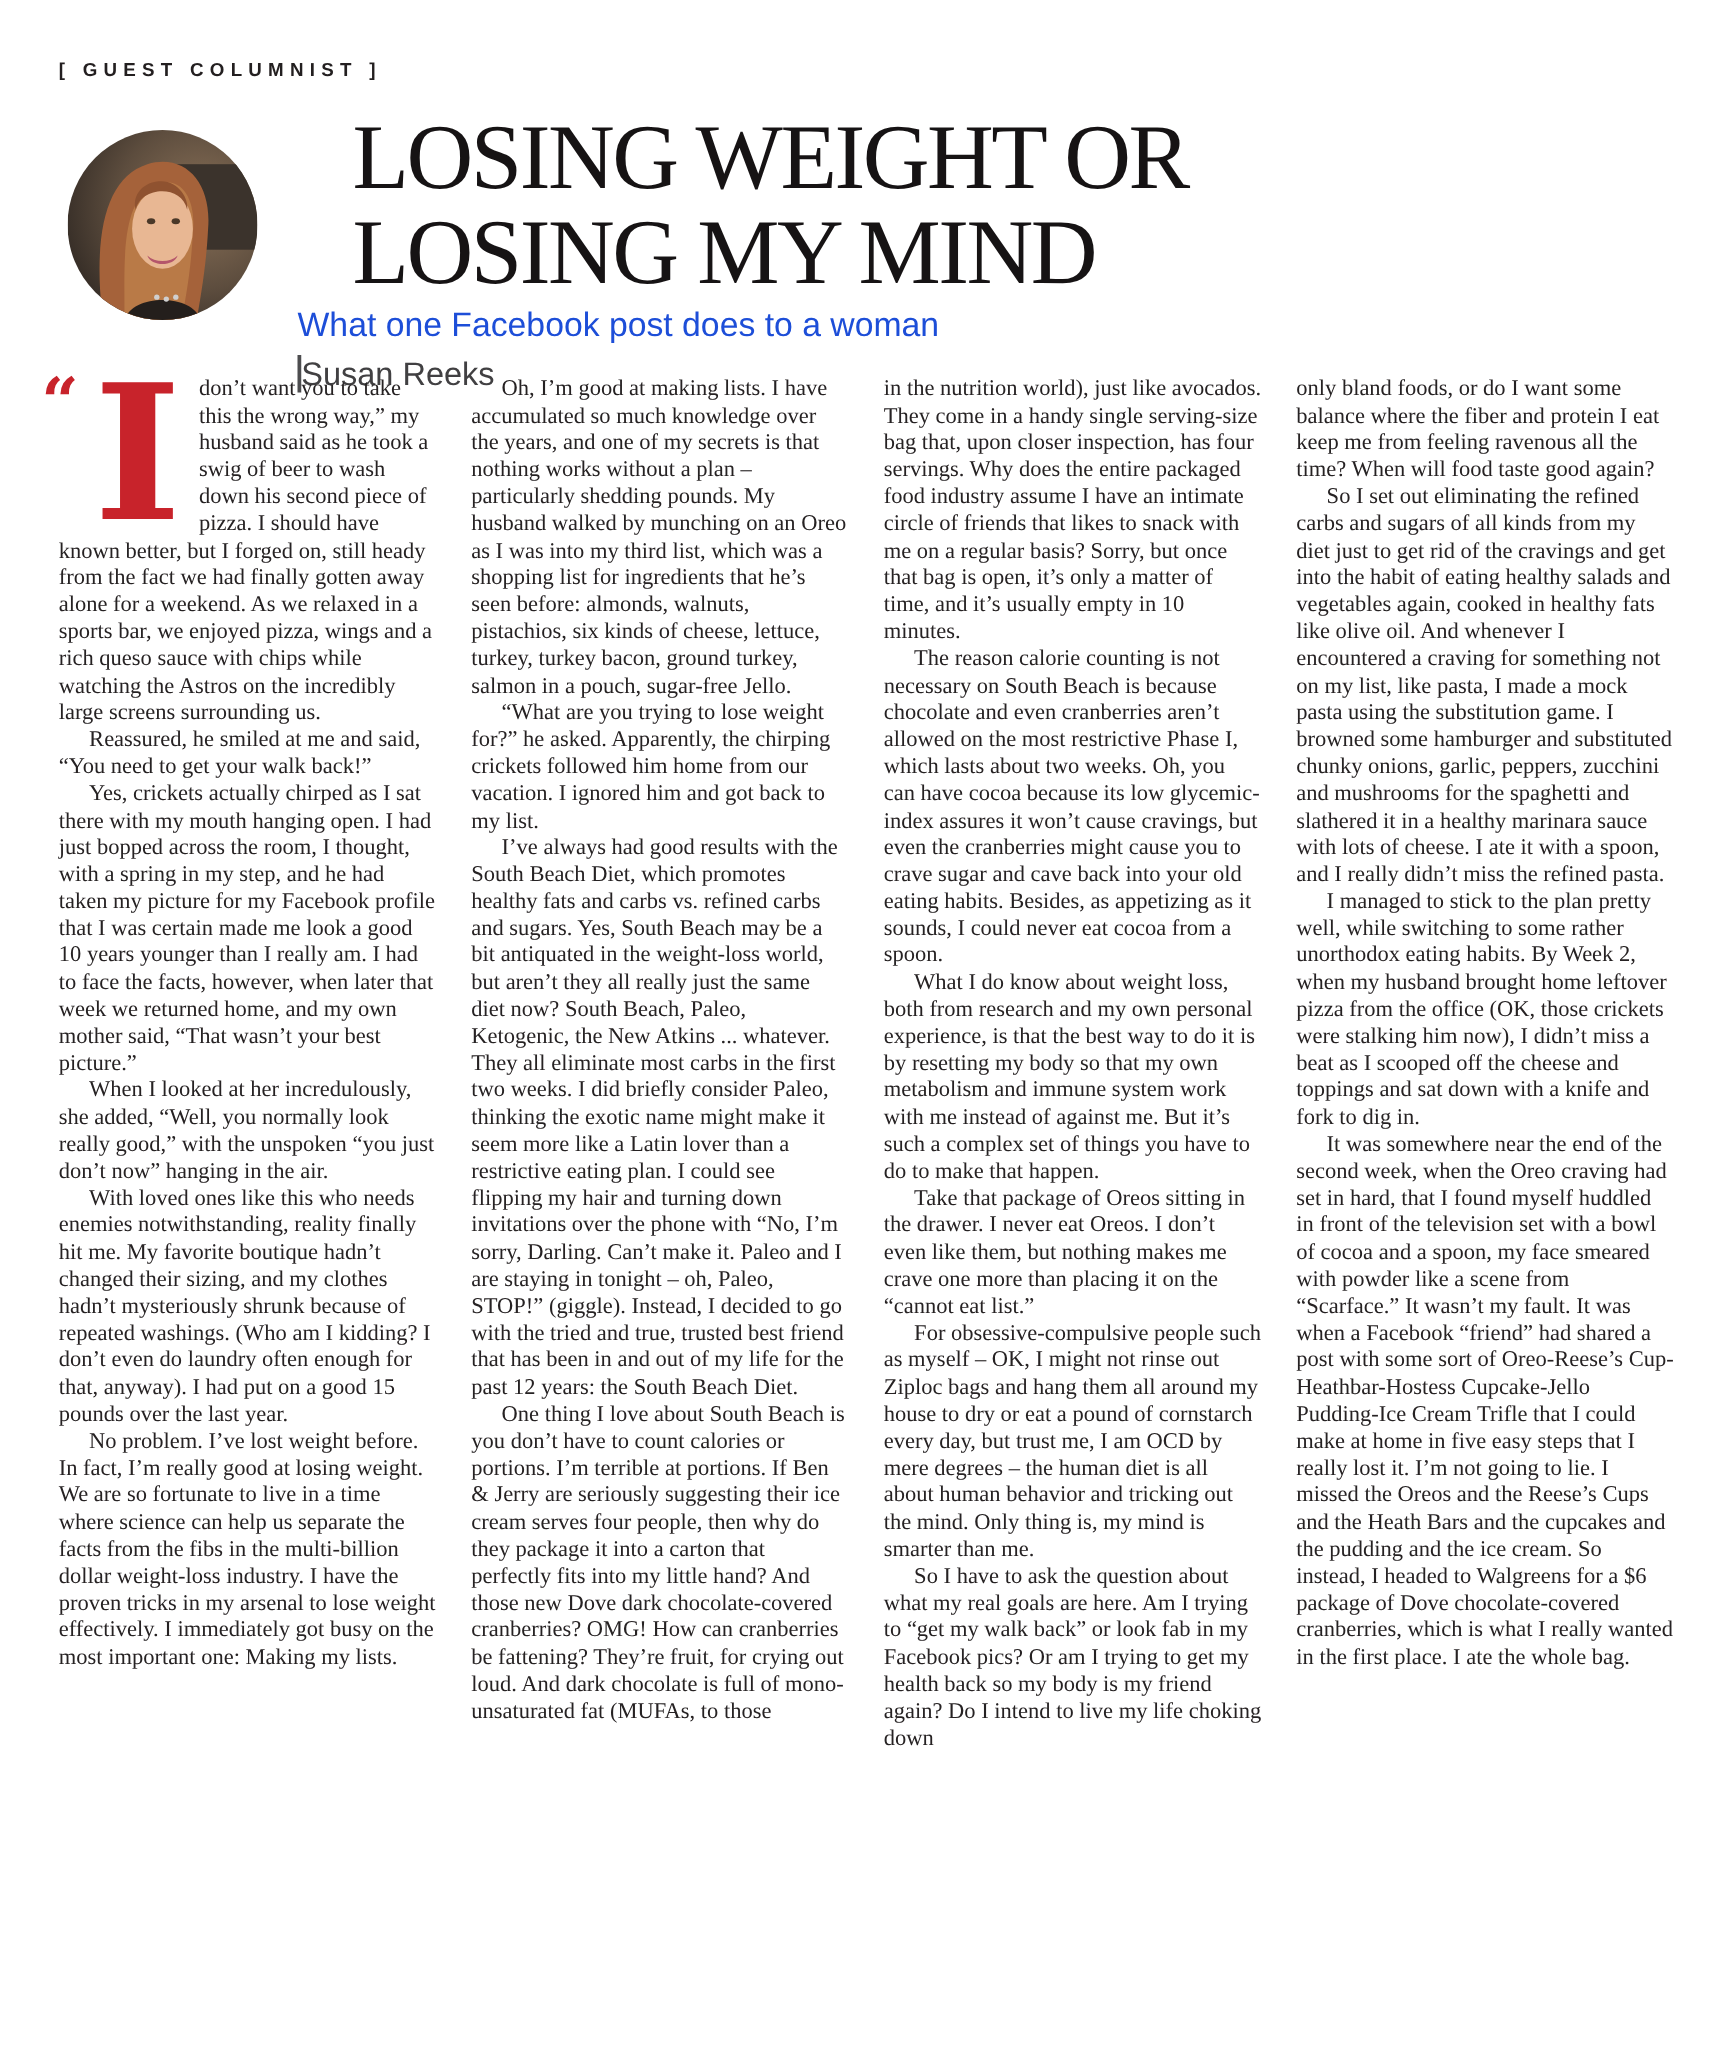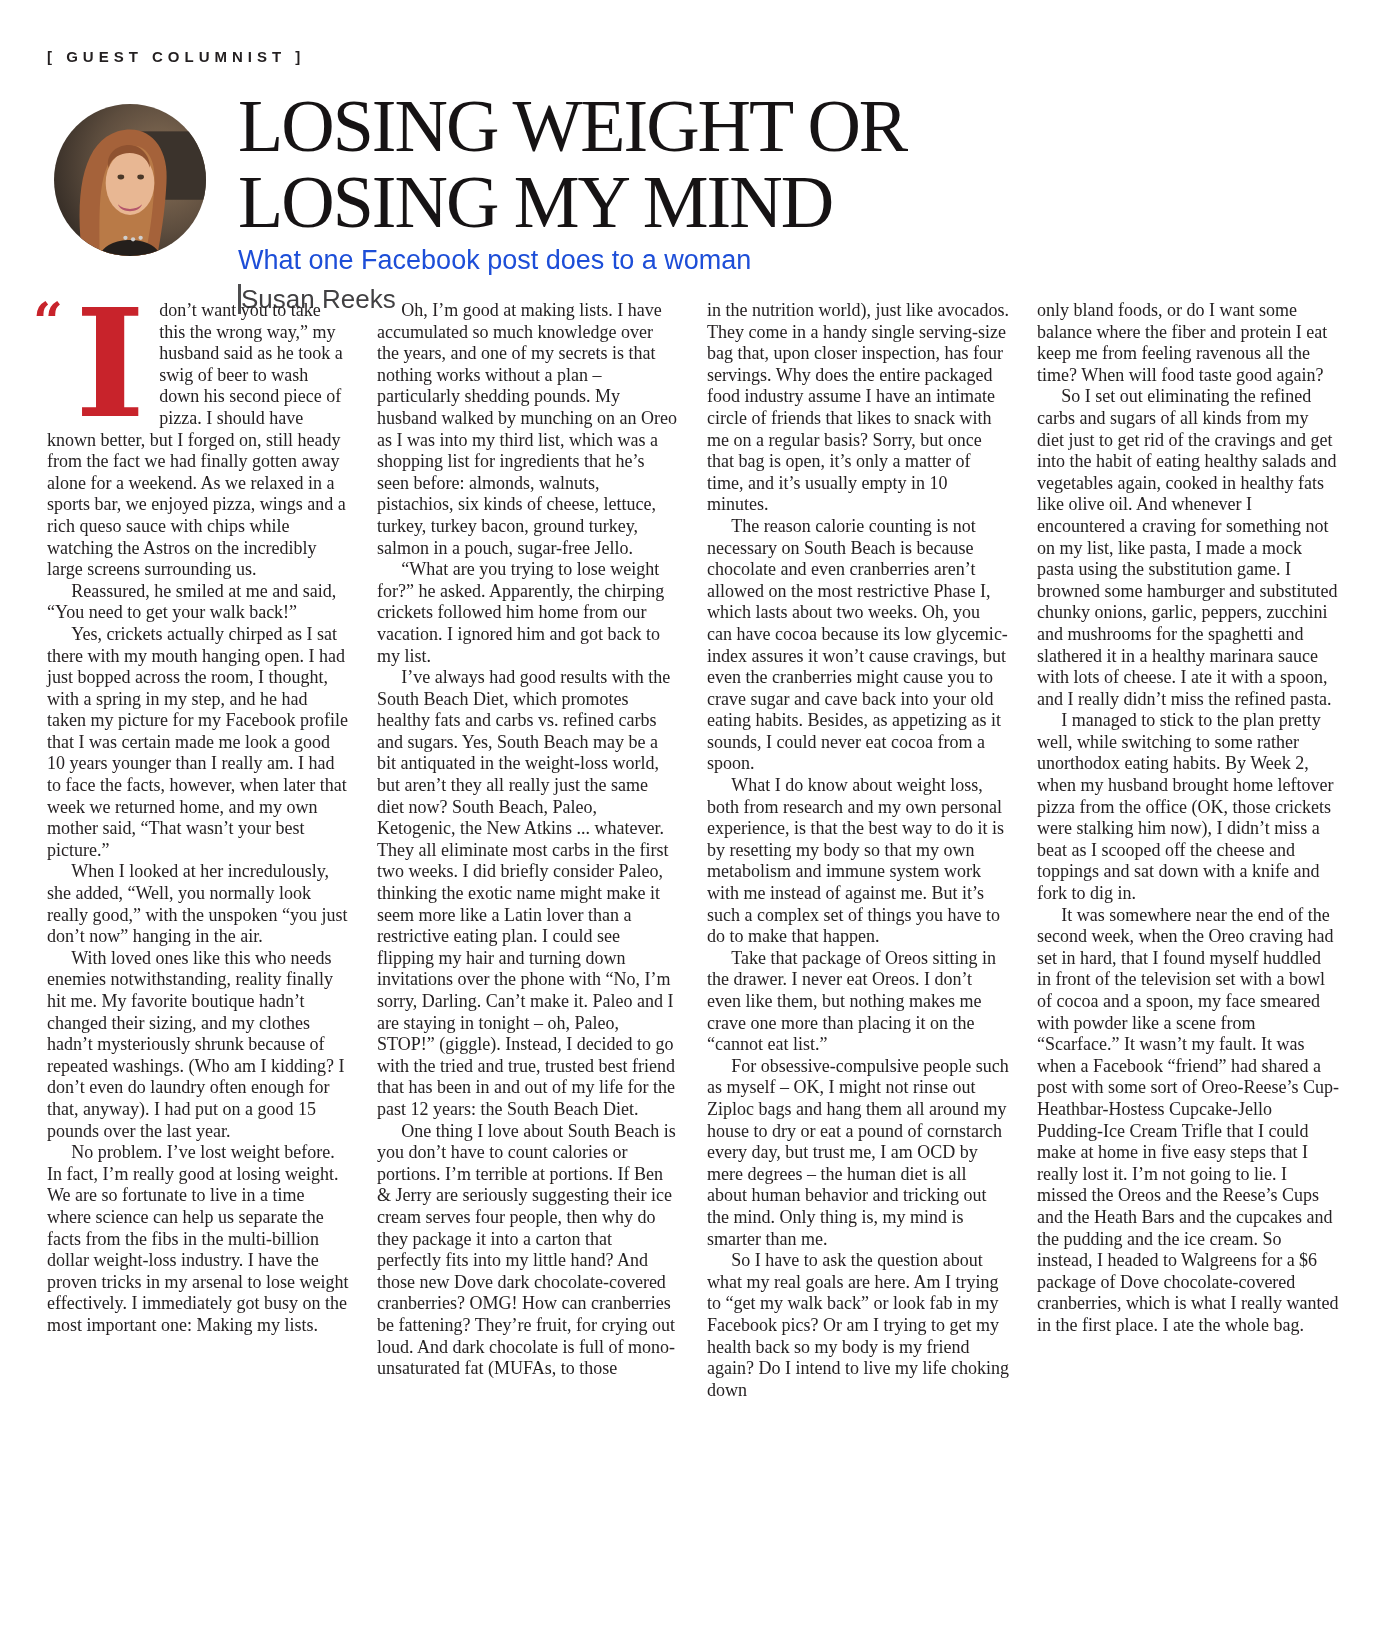--- a/index.html
+++ b/index.html
@@ -19,21 +19,21 @@
   }
   .author-photo{
     position:absolute;top:104px;left:54px;
     width:152px;height:152px;border-radius:50%;overflow:hidden;
   }
   .author-photo svg{display:block;width:100%;height:100%;}
   .head-block{position:absolute;top:88px;left:238px;}
   .headline{
     font-family:"Liberation Serif",serif;
     font-size:74px;line-height:76px;letter-spacing:-2px;
-    color:#161314;font-weight:normal;
+    color:#161314;font-weight:normal;margin-left:44px;
   }
   .subtitle{
     margin-top:5px;
     font-family:"Liberation Sans",sans-serif;
     font-size:27px;color:#1d4ed8;
   }
   .byline{
     margin-top:8px;
     font-family:"Liberation Sans",sans-serif;
     font-size:26px;color:#414042;

